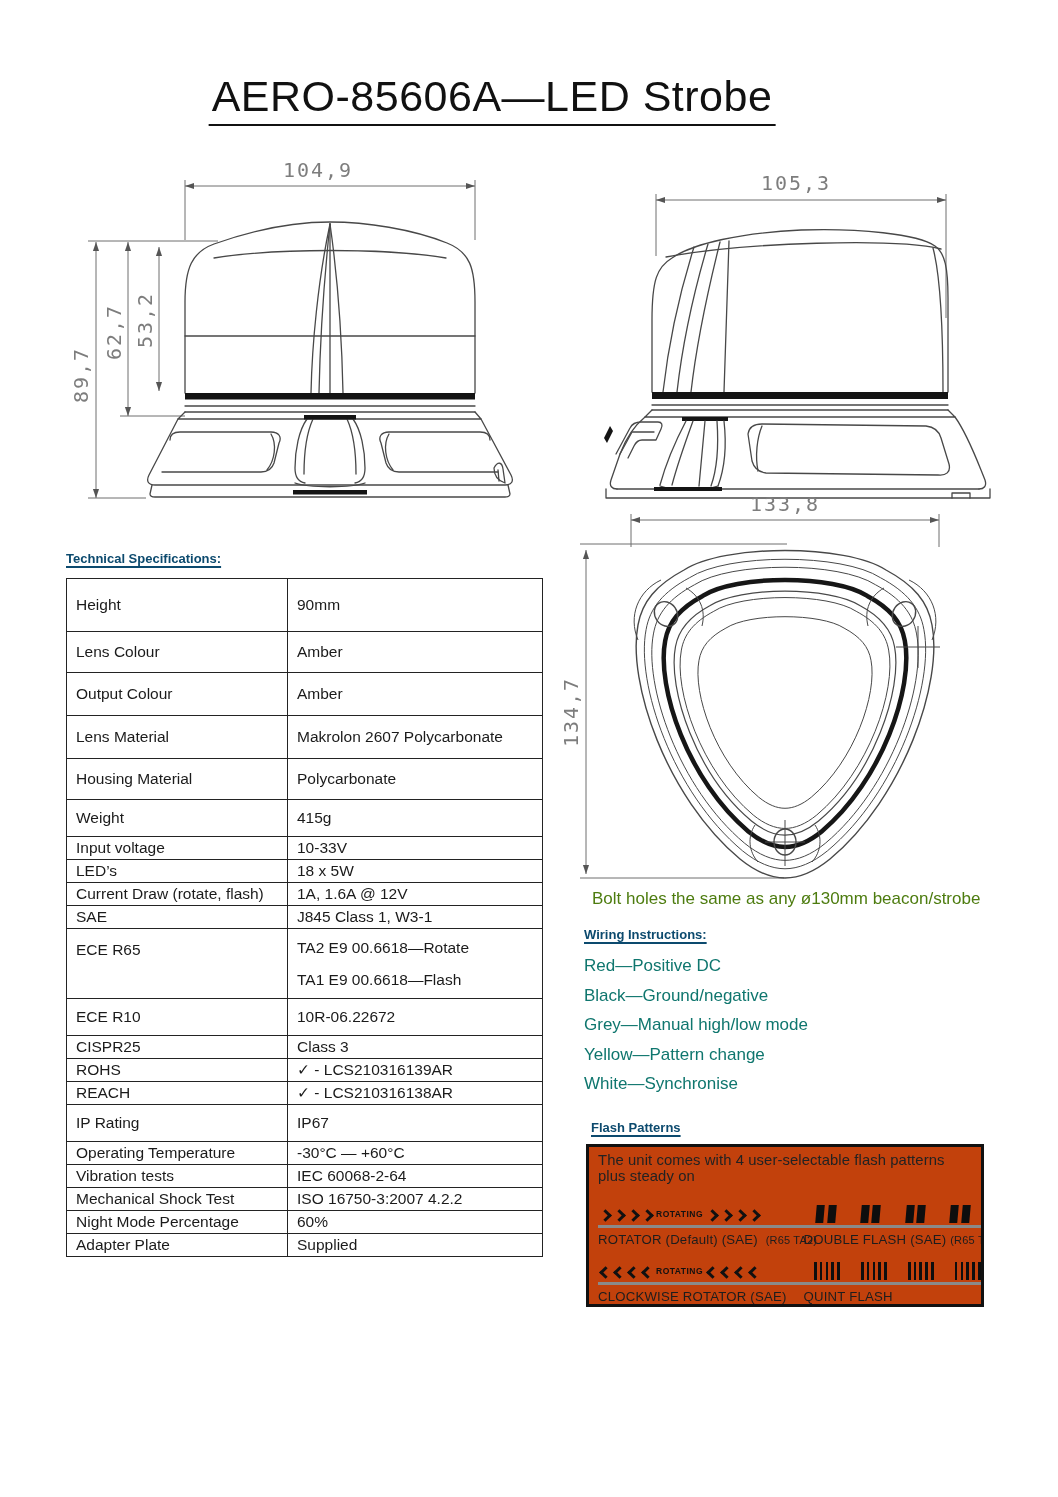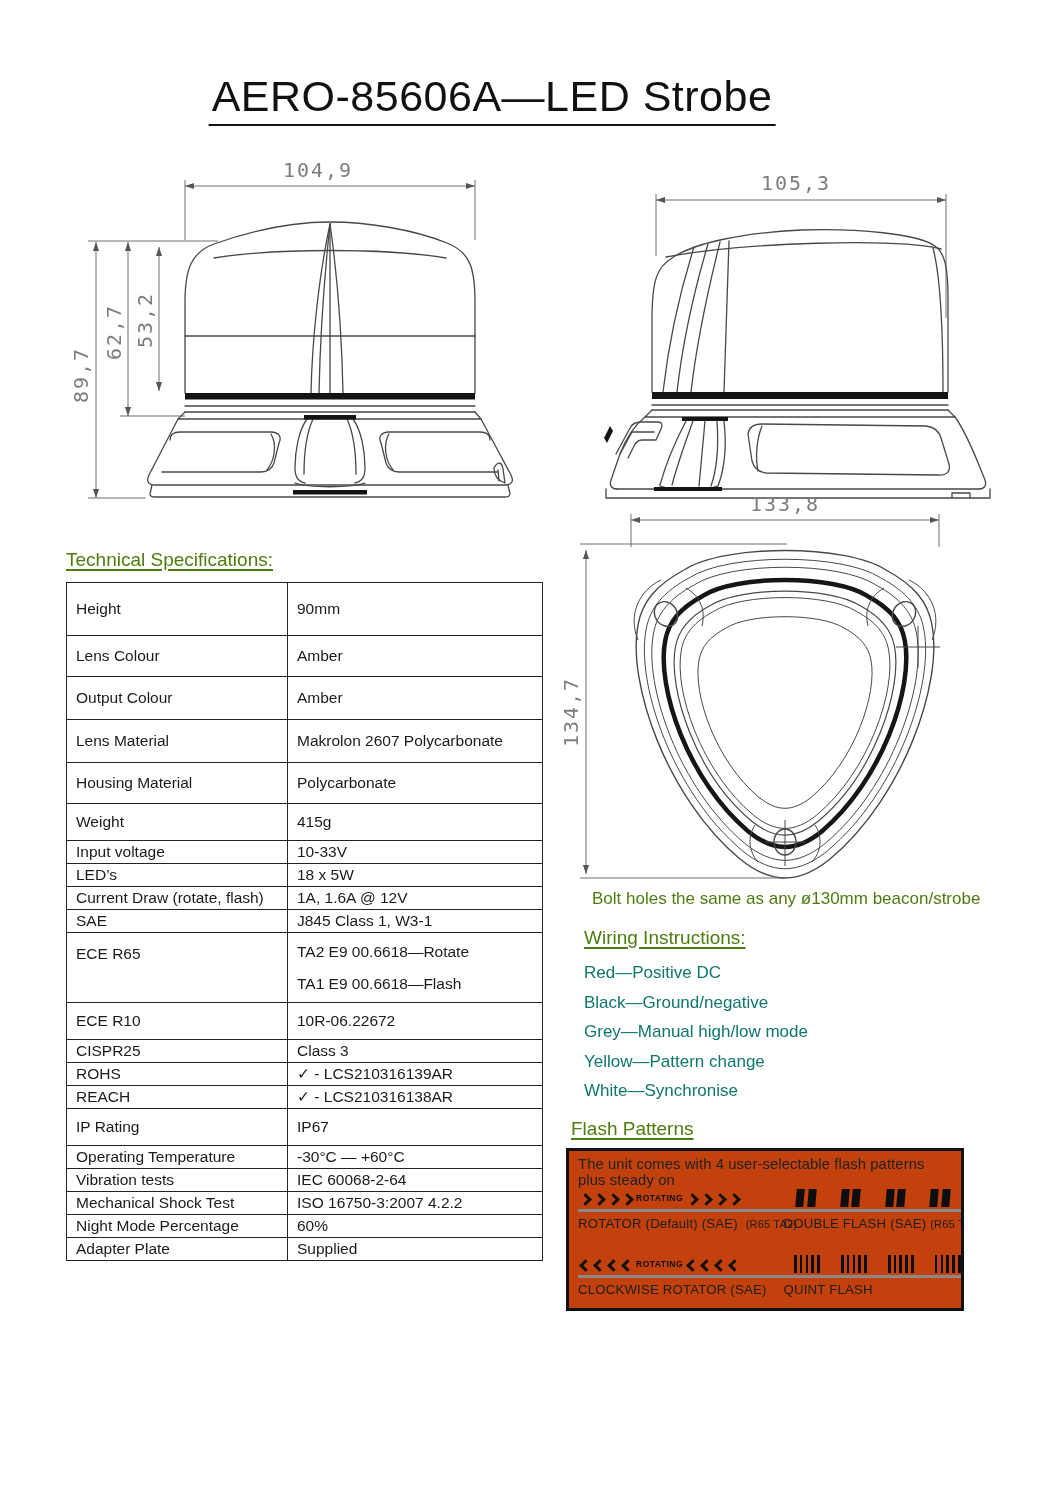--- a/index.html
+++ b/index.html
@@ -18,21 +18,21 @@
   .svg-front { left:66px;  top:150px; }
   .svg-side  { left:596px; top:158px; }
   .svg-top   { left:566px; top:492px; }
   .dim {
     font-family:"DejaVu Sans Mono", monospace; font-size:20px;
     fill:#7d7d7d; letter-spacing:2px;
   }
   .bolt-note { position:absolute; left:592px; top:889px; font-size:17px; color:#4d7c0f; }
 
   .sec-head {
-    font-weight:400; font-size:19px; color:#4d7c0f;
+    font-weight:700; font-size:13px; color:#0c4a6e;
     text-decoration:underline; text-underline-offset:3px; text-decoration-thickness:1.5px;
   }
 
   .specs { position:absolute; left:66px; top:549px; width:478px; }
   .specs table { border-collapse:collapse; margin-top:11px; width:477px; table-layout:fixed; }
   .specs td {
     border:1.7px solid #232323; font-size:15.5px; color:#1b1b1b;
     padding:2px 4px 2px 9px; vertical-align:middle; overflow:hidden;
   }
   .specs col.c1 { width:221px; }
@@ -41,29 +41,29 @@
   .specs tr.rh41  { height:41px; }
   .specs tr.rh43  { height:43px; }
   .specs tr.rh37  { height:37px; }
   .specs tr.rh70  { height:70px; }
   .val2 { margin-top:14px; }
 
   .wiring { position:absolute; left:584px; top:927px; }
   .wire-item { font-size:17px; line-height:29.5px; color:#0f766e; }
   .wiring .sec-head { display:block; margin-bottom:9px; }
 
-  .flash { position:absolute; left:566px; top:1118px; width:398px; }
+  .flash { position:absolute; left:586px; top:1118px; width:398px; }
   .flash .sec-head { margin-left:5px; }
   .flash-box {
     margin-top:8px; border:3.5px solid #111; background:#c2410c;
     height:163px; padding:5px 16px 4px 9px; overflow:hidden;
   }
   .flash-intro { font-size:14.8px; color:#222; letter-spacing:0.1px; }
   .fgrid {
-    display:grid; grid-template-columns: 56% 44%; margin-top:2px; row-gap:25px;
+    display:grid; grid-template-columns: 56% 44%; margin-top:22px; row-gap:16px;
   }
   .strip {
     display:flex; align-items:flex-end;
     border-bottom:3.5px solid #8a8a8a; padding-bottom:2px; height:22px;
   }
   .strip.chev-strip { width:215px; }
   .strip.bars-strip { width:215px; }
   .strip.steady-strip { width:215px; }
   .chev {
     display:inline-block; width:9px; height:9px;

